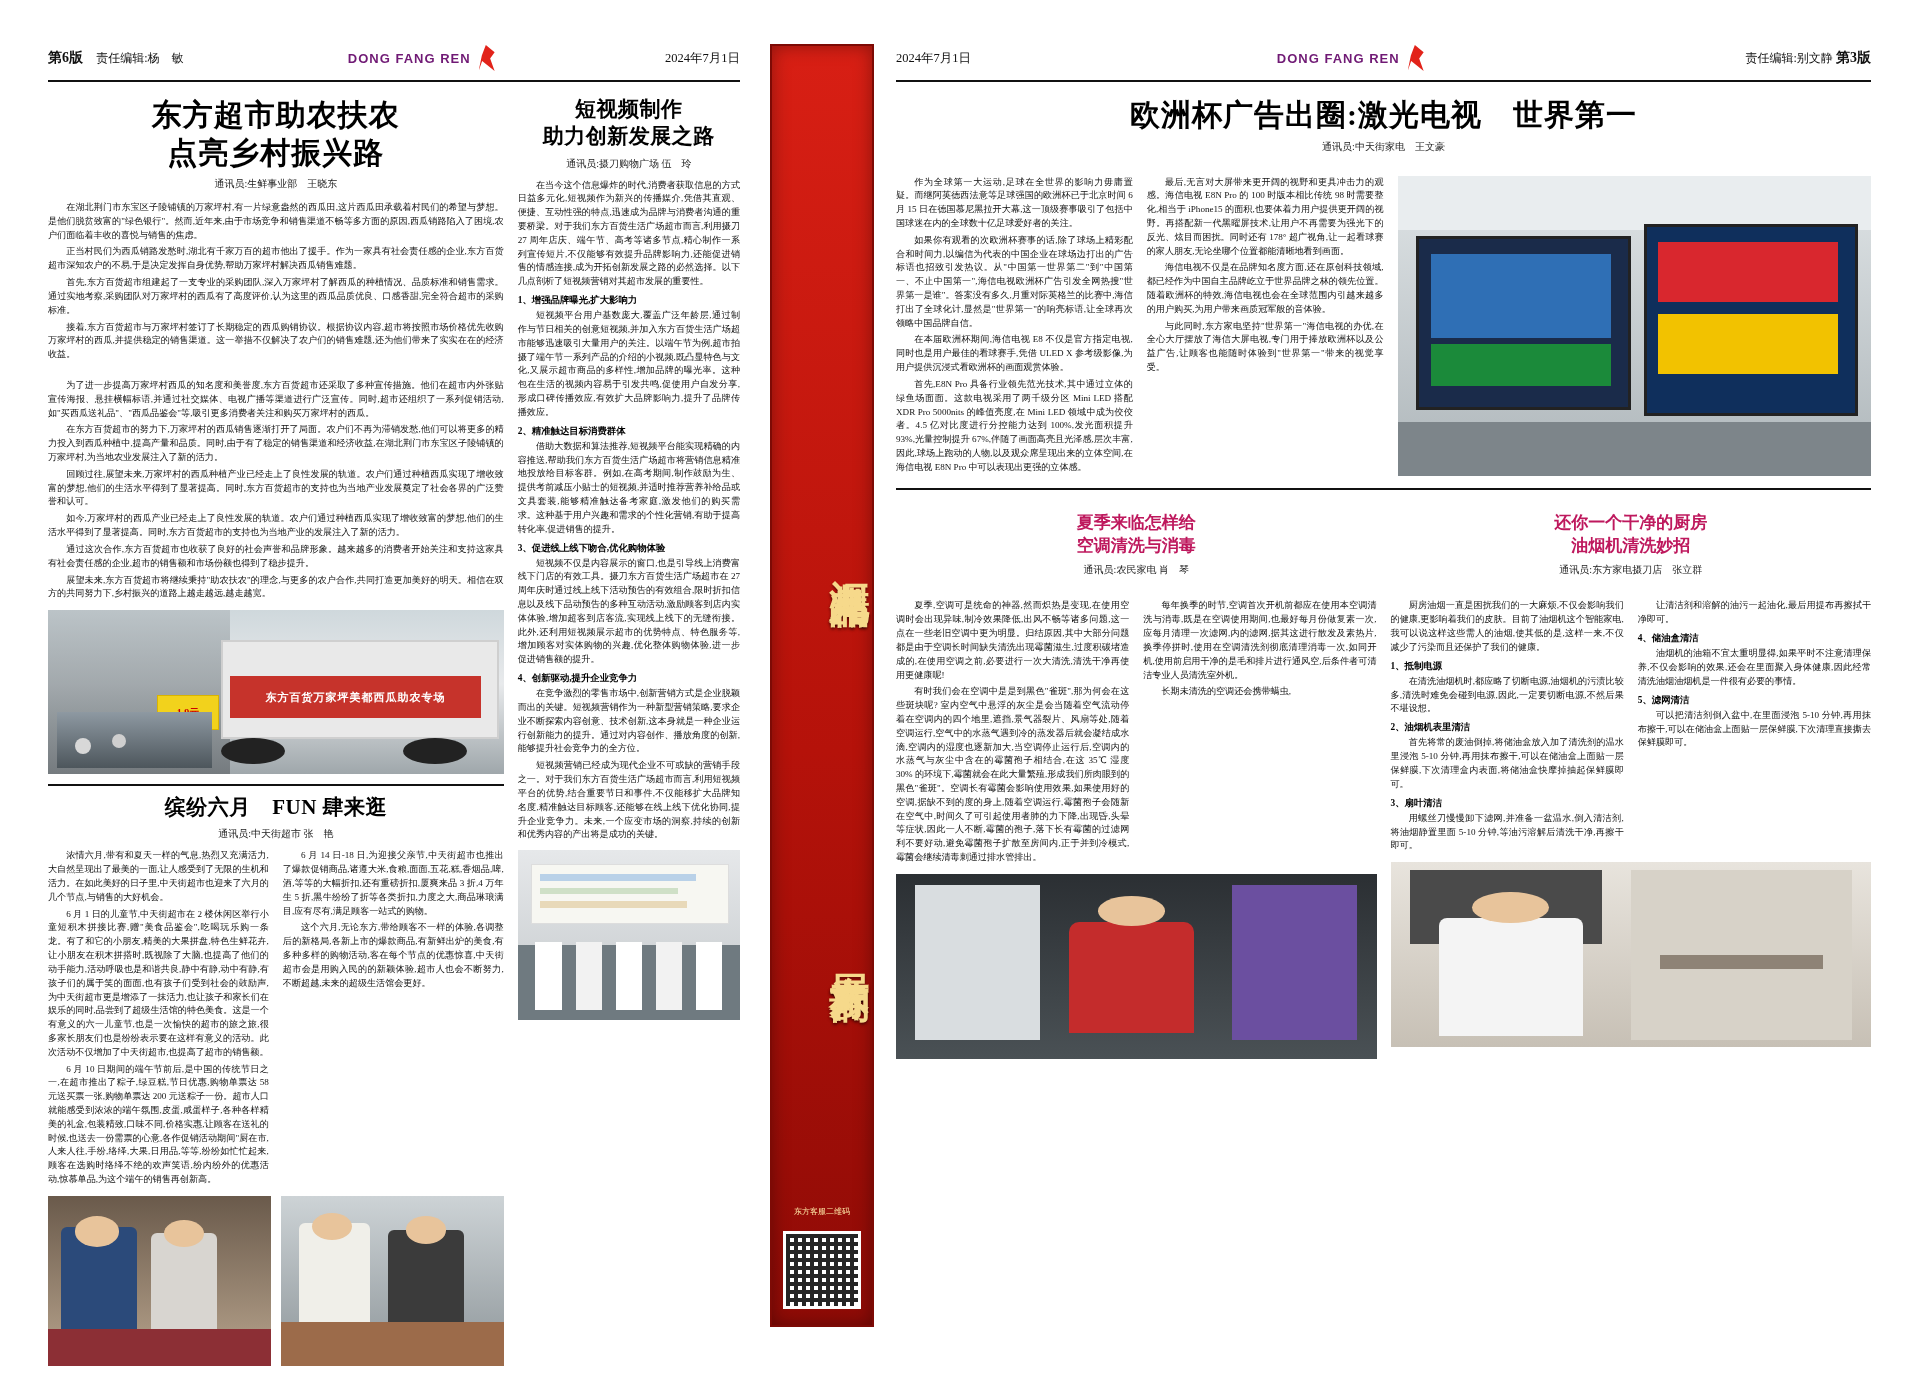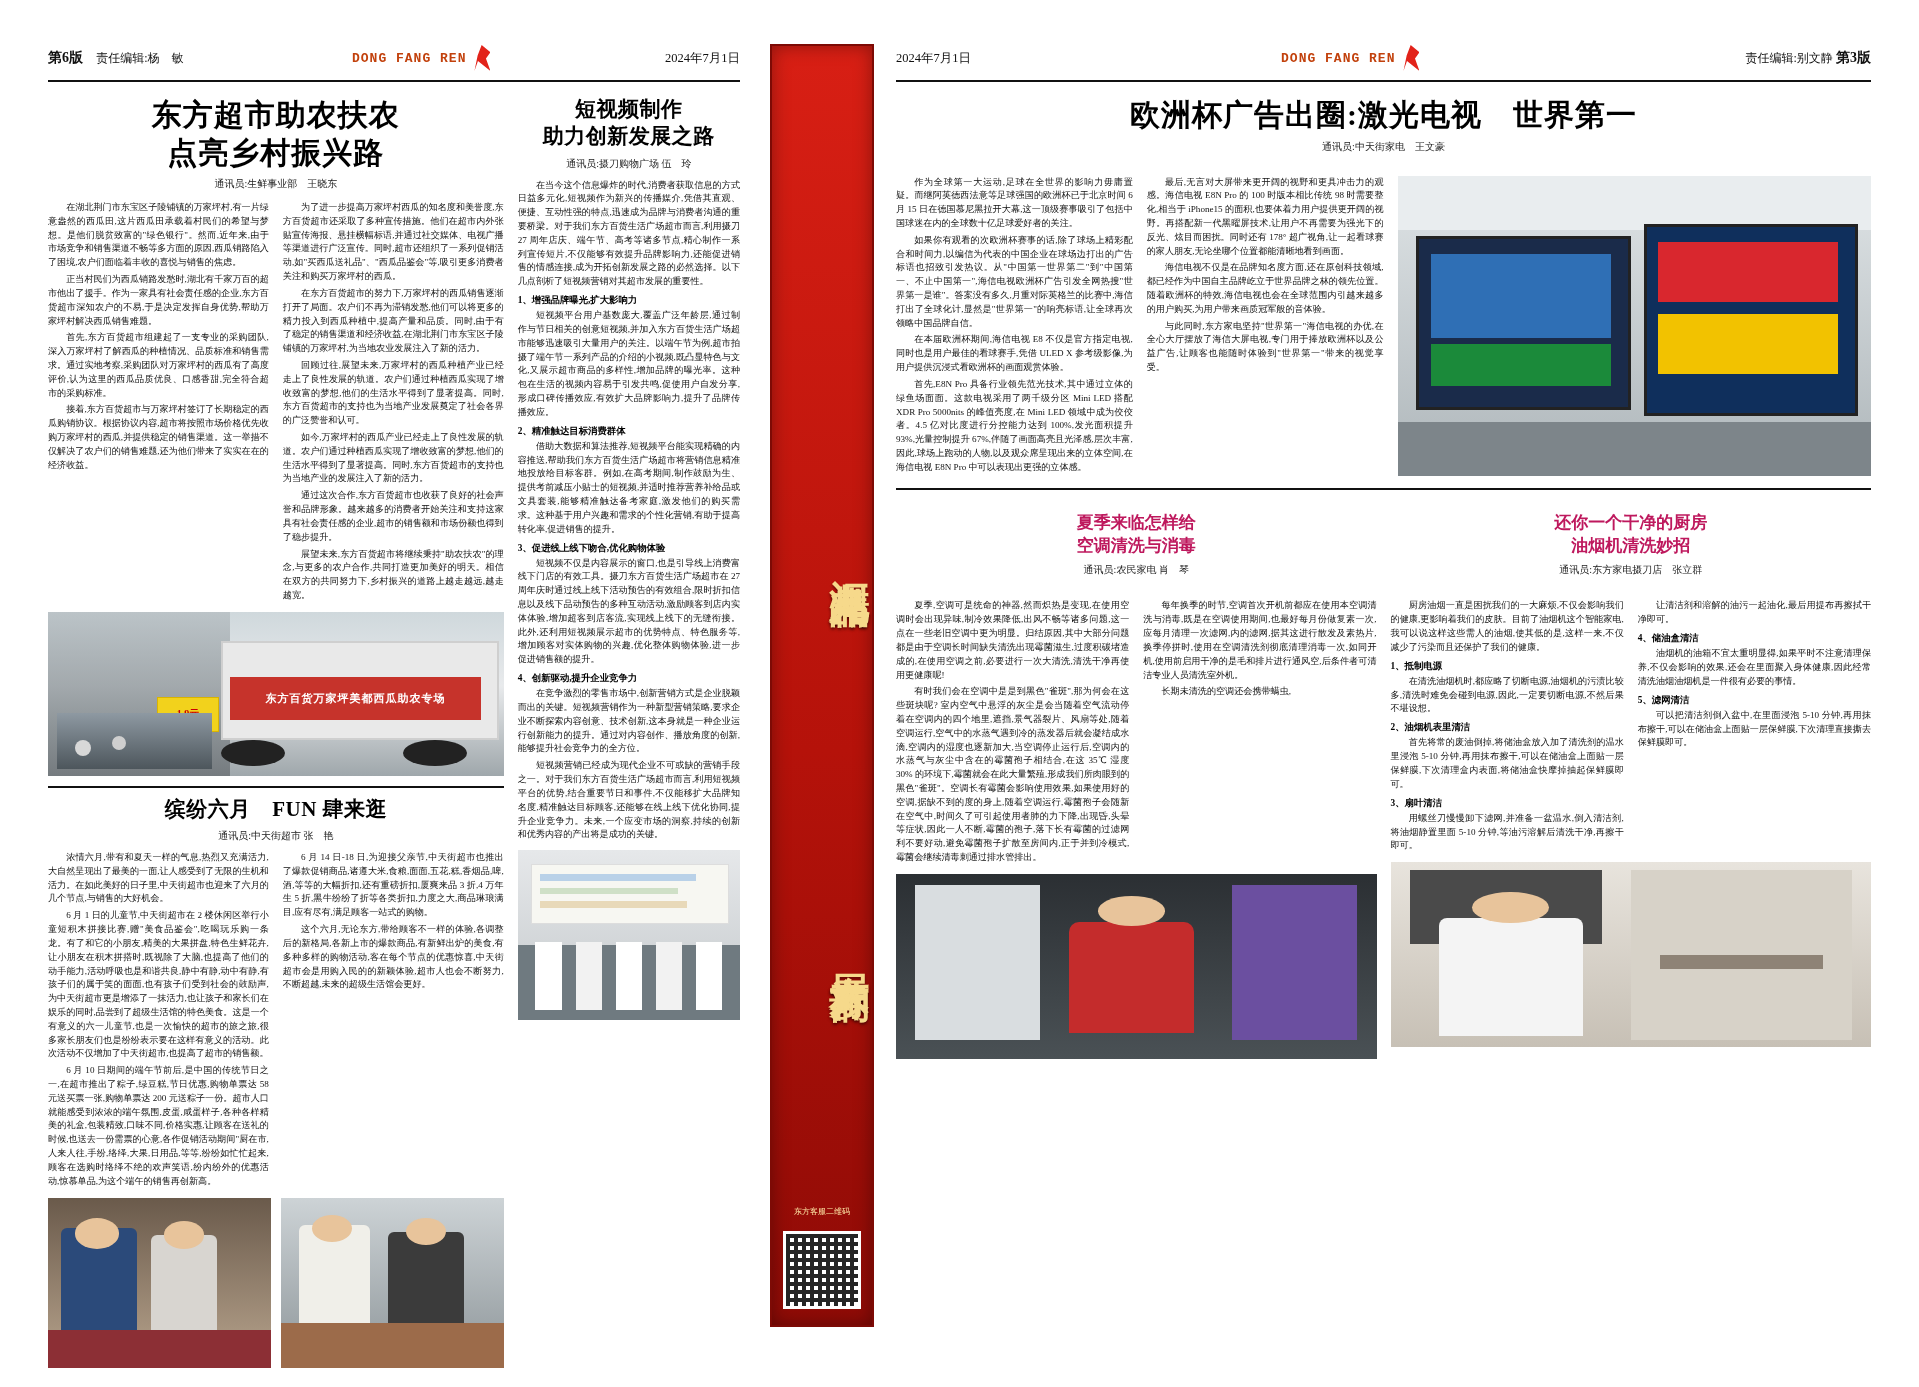--- a/index.html
+++ b/index.html
@@ -12,21 +12,21 @@
   .left-sheet{width:760px;padding:40px 20px 8px 48px;box-sizing:border-box;}
   .center-strip{width:120px;position:relative;}
   .right-sheet{flex:1;padding:40px 48px 10px 16px;box-sizing:border-box;}
 
   
   .masthead{display:flex;align-items:center;justify-content:space-between;height:36px;}
   .mh-left,.mh-right{font-size:12.5px;color:#111;white-space:nowrap;}
   .mh-page{font-weight:bold;font-size:14px;}
   .mh-editor{font-size:12px;margin-left:10px;}
   .logo{display:flex;align-items:center;gap:4px;}
-  .logo-text{font-family:Liberation Mono, monospace;font-weight:bold;font-size:13px;letter-spacing:1px;color:#c2410c;}
+  .logo-text{font-family:Liberation Sans, sans-serif;font-weight:bold;font-size:13px;letter-spacing:1px;color:#701a75;}
   .logo-mark{width:26px;height:26px;position:relative;}
   .logo-mark .red{position:absolute;left:4px;top:0;width:16px;height:26px;background:#e2231a;
     clip-path:polygon(45% 0,100% 28%,72% 52%,100% 100%,22% 62%,0 100%,20% 40%);}
   .rule{height:2px;background:#111;margin-top:4px;}
 
   
   .cols{display:flex;gap:14px;margin-top:22px;}
   .col{flex:1;}
   .hl1{font-weight:bold;font-size:30px;line-height:1.25;text-align:center;letter-spacing:1px;color:#000;}
   .hl2{font-weight:bold;font-size:21px;line-height:1.3;text-align:center;letter-spacing:.5px;color:#000;}
@@ -79,21 +79,21 @@
       <div class="mh-right">2024年7月1日</div>
     </div>
     <div class="rule"></div>
 
     <div class="cols" style="margin-top:14px;">
 
       <div class="col" style="flex:2.05;">
         <div class="hl1">东方超市助农扶农</div>
         <div class="hl1">点亮乡村振兴路</div>
         <div class="byline">通讯员:生鲜事业部　王晓东</div>
-        <div class="cols" style="margin-top:10px;">
+        <div class="cols" style="margin-top:10px;flex-direction:column;">
           <div class="col">
             <p class="body">在湖北荆门市东宝区子陵铺镇的万家坪村,有一片绿意盎然的西瓜田,这片西瓜田承载着村民们的希望与梦想。是他们脱贫致富的"绿色银行"。然而,近年来,由于市场竞争和销售渠道不畅等多方面的原因,西瓜销路陷入了困境,农户们面临着丰收的喜悦与销售的焦虑。</p>
             <p class="body">正当村民们为西瓜销路发愁时,湖北有千家万百的超市他出了援手。作为一家具有社会责任感的企业,东方百货超市深知农户的不易,于是决定发挥自身优势,帮助万家坪村解决西瓜销售难题。</p>
             <p class="body">首先,东方百货超市组建起了一支专业的采购团队,深入万家坪村了解西瓜的种植情况、品质标准和销售需求。通过实地考察,采购团队对万家坪村的西瓜有了高度评价,认为这里的西瓜品质优良、口感香甜,完全符合超市的采购标准。</p>
             <p class="body">接着,东方百货超市与万家坪村签订了长期稳定的西瓜购销协议。根据协议内容,超市将按照市场价格优先收购万家坪村的西瓜,并提供稳定的销售渠道。这一举措不仅解决了农户们的销售难题,还为他们带来了实实在在的经济收益。</p>
           </div>
           <div class="col">
             <p class="body">为了进一步提高万家坪村西瓜的知名度和美誉度,东方百货超市还采取了多种宣传措施。他们在超市内外张贴宣传海报、悬挂横幅标语,并通过社交媒体、电视广播等渠道进行广泛宣传。同时,超市还组织了一系列促销活动,如"买西瓜送礼品"、"西瓜品鉴会"等,吸引更多消费者关注和购买万家坪村的西瓜。</p>
             <p class="body">在东方百货超市的努力下,万家坪村的西瓜销售逐渐打开了局面。农户们不再为滞销发愁,他们可以将更多的精力投入到西瓜种植中,提高产量和品质。同时,由于有了稳定的销售渠道和经济收益,在湖北荆门市东宝区子陵铺镇的万家坪村,为当地农业发展注入了新的活力。</p>
             <p class="body">回顾过往,展望未来,万家坪村的西瓜种植产业已经走上了良性发展的轨道。农户们通过种植西瓜实现了增收致富的梦想,他们的生活水平得到了显著提高。同时,东方百货超市的支持也为当地产业发展奠定了社会各界的广泛赞誉和认可。</p>

